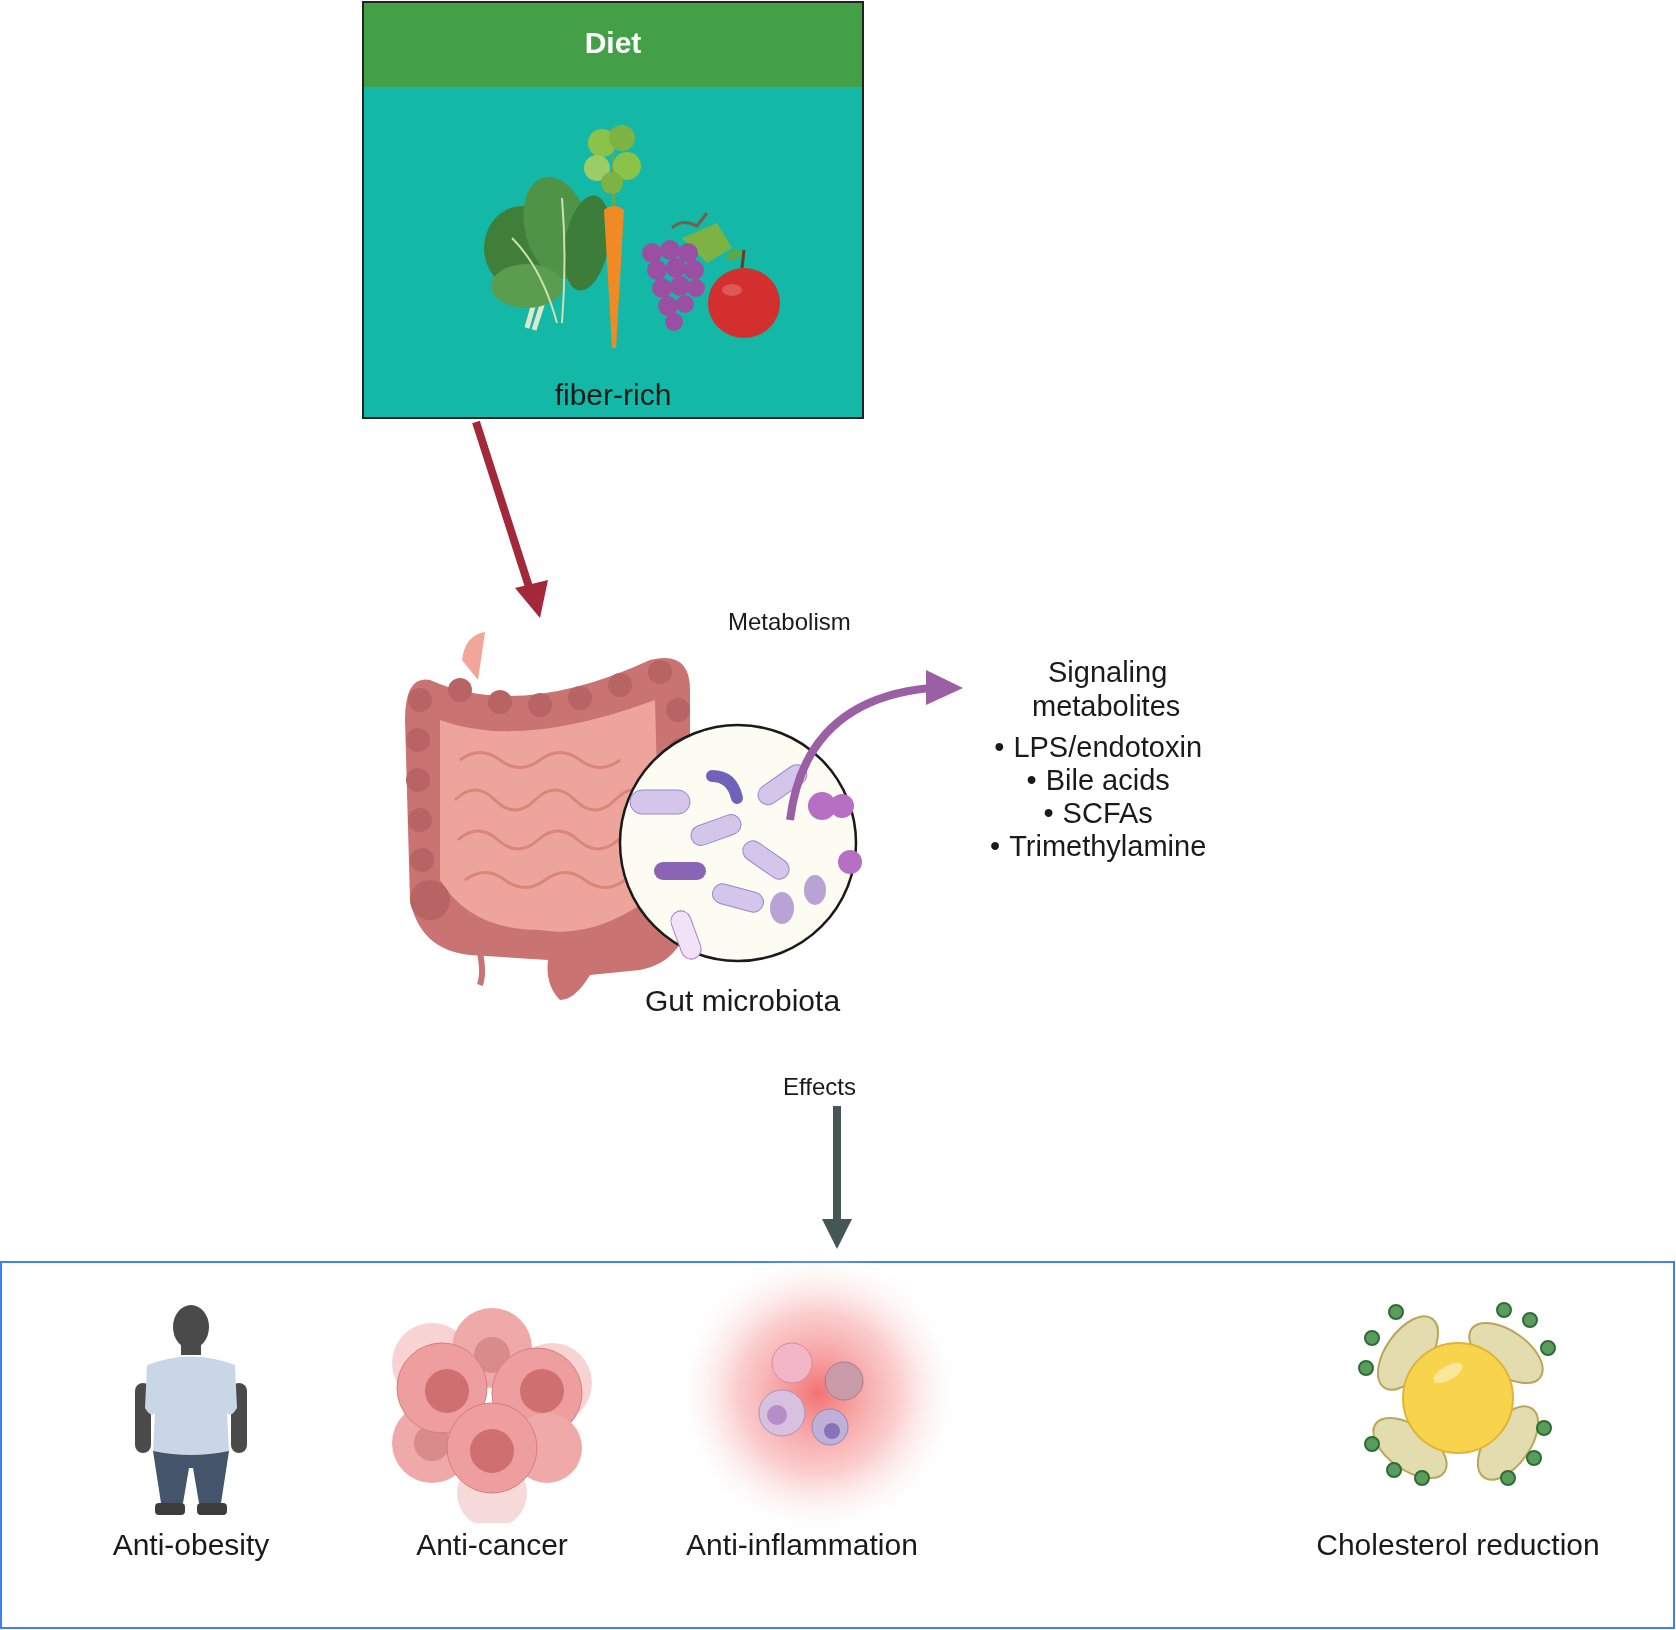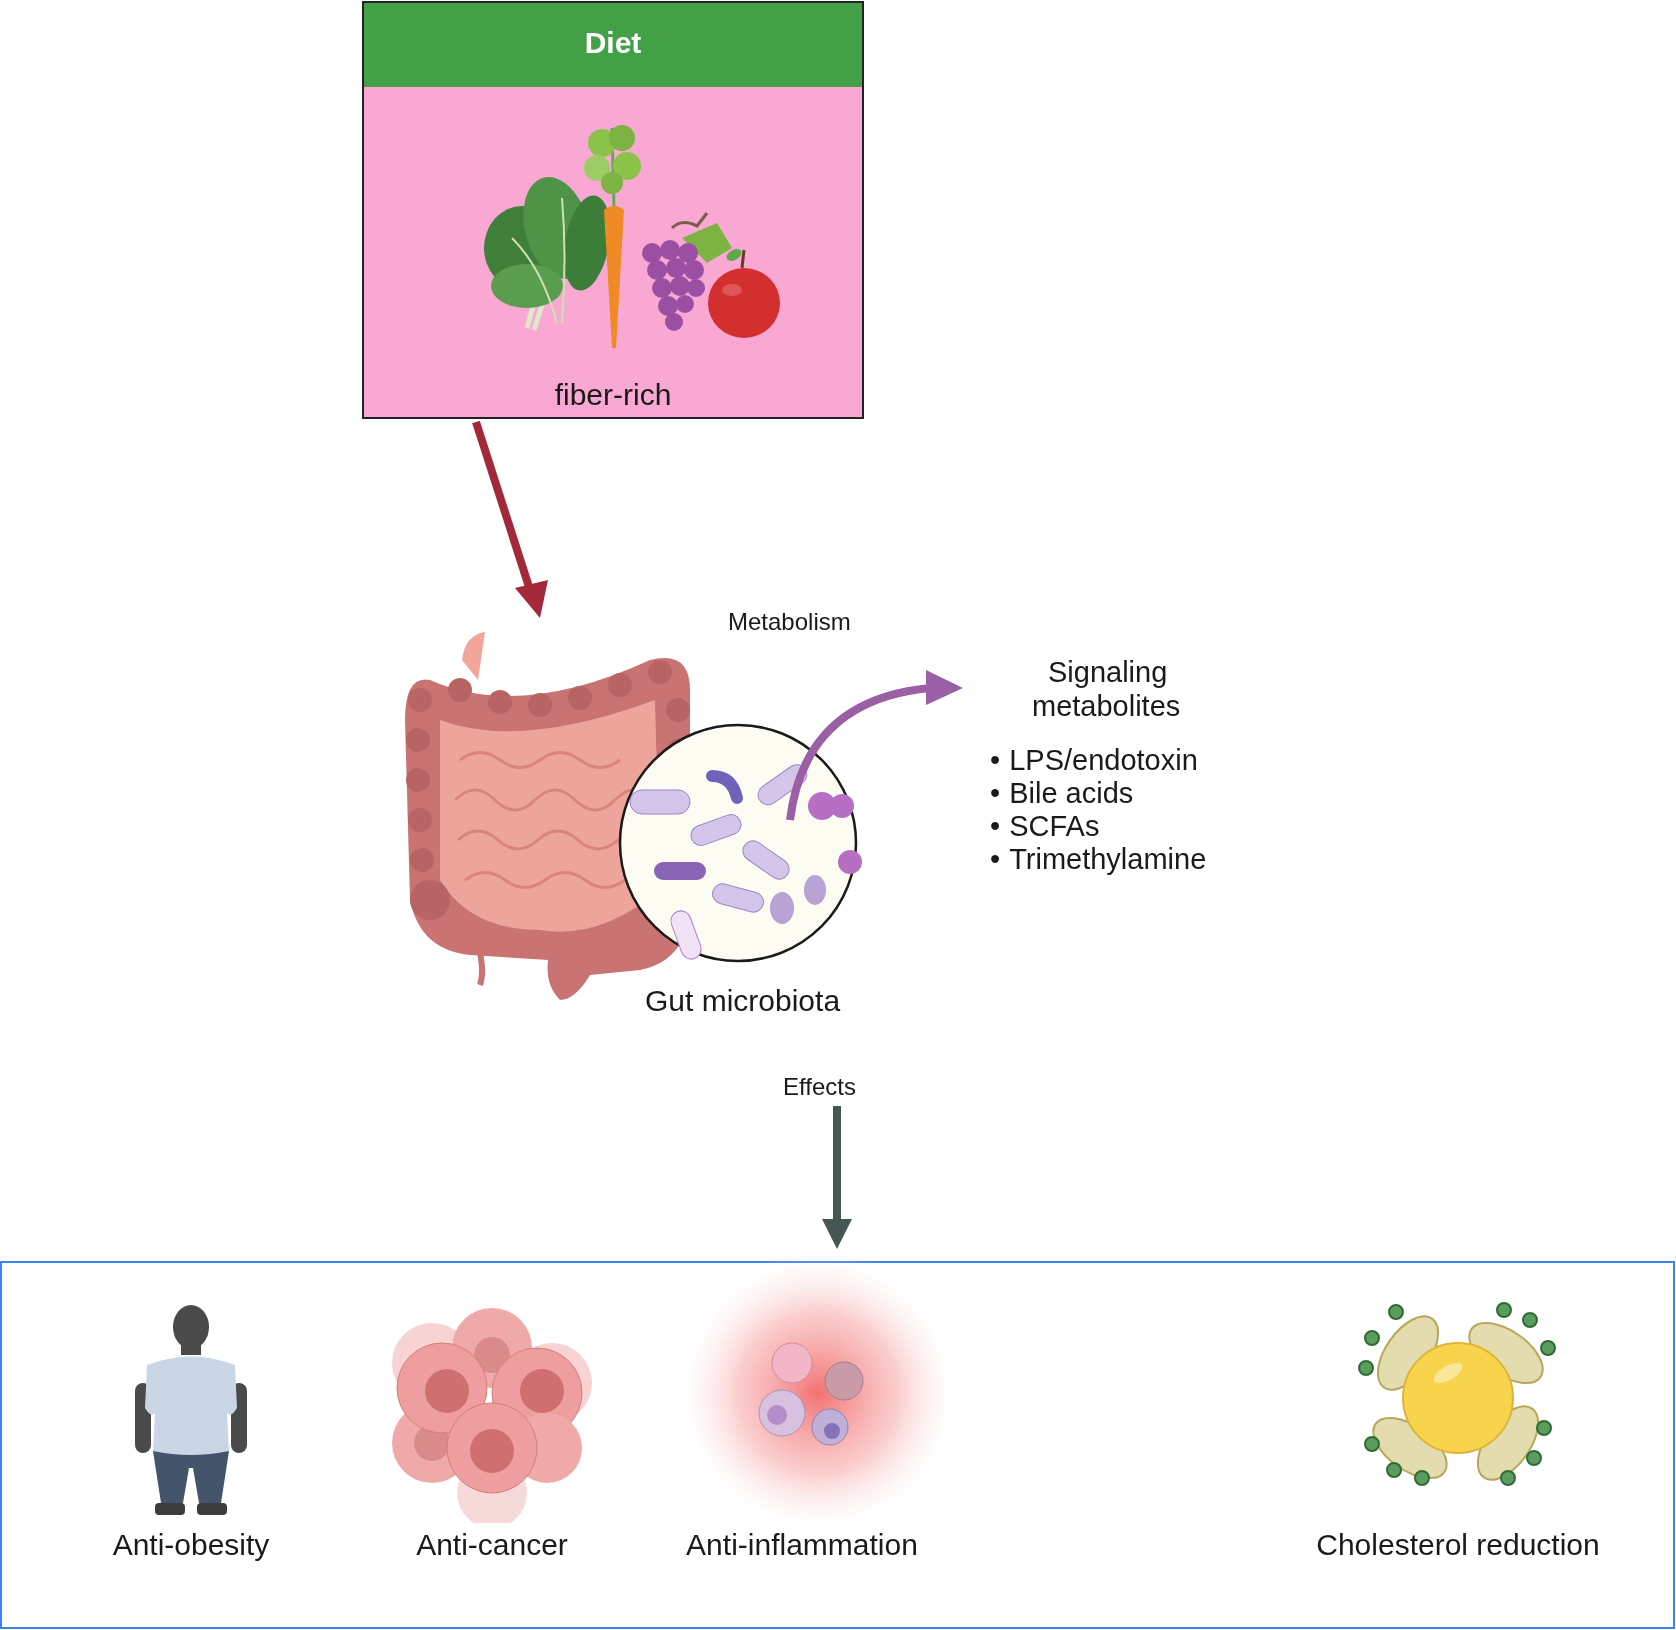--- a/index.html
+++ b/index.html
@@ -1,32 +1,32 @@
 <!DOCTYPE html>
 <html><head>
 <meta charset="utf-8">
 <style>
   html, body { margin:0; padding:0; background:#ffffff; }
   body { width:1676px; height:1630px; position:relative; overflow:hidden;
          font-family:"Liberation Sans", sans-serif; color:#1a1a1a; }
   .abs { position:absolute; }
-  #diet-box { left:362px; top:1px; width:502px; height:418px; border:2px solid #222; box-sizing:border-box; background:#f9a8d4; }
+  #diet-box { left:362px; top:1px; width:502px; height:418px; border:2px solid #222; box-sizing:border-box; background:#14b8a6; }
   #diet-header { position:absolute; left:0; top:0; right:0; height:84px; background:#43a047; color:#fff;
                  font-weight:bold; font-size:30px; text-align:center; line-height:80px; }
   #diet-label { position:absolute; left:0; right:0; top:360px; text-align:center; font-size:30px;margin-top:15px; }
   #diet-icon { position:absolute; left:118px; top:115px; width:300px; height:240px; }
   .heading { font-weight:normal; font-size:24px; }
   .txt { font-size:30px; }
   #effects-box { left:0px; top:1261px; width:1675px; height:368px; border:2px solid #3b82f6; box-sizing:border-box; }
   .effect { position:absolute; top:0; width:320px; height:366px; }
   .effect .icon { position:absolute; left:50%; top:40px; transform:translateX(-50%); }
   .effect .label { position:absolute; left:0; right:0; top:265px; text-align:center; font-size:30px; white-space:nowrap; }
   #metab-list { left:984px; top:655px; }
   #metab-list .line { font-size:29px; line-height:34px; white-space:nowrap;margin-left:48px; }
-  #metab-list ul { list-style:none; margin:21px 0 0 6px; padding:0; }
+  #metab-list ul { list-style:none; margin:8px 0 0 6px; padding:0;text-align:center; }
   #metab-list li { font-size:29px; line-height:33px; white-space:nowrap; }
   #metab-list li::before { content:"\2022"; margin-right:9px; }
 </style>
 </head>
 <body>
 
 <div id="diet-box" class="abs">
   <div id="diet-header">Diet</div>
   <svg id="diet-icon" viewBox="0 0 300 240">
     <g>

